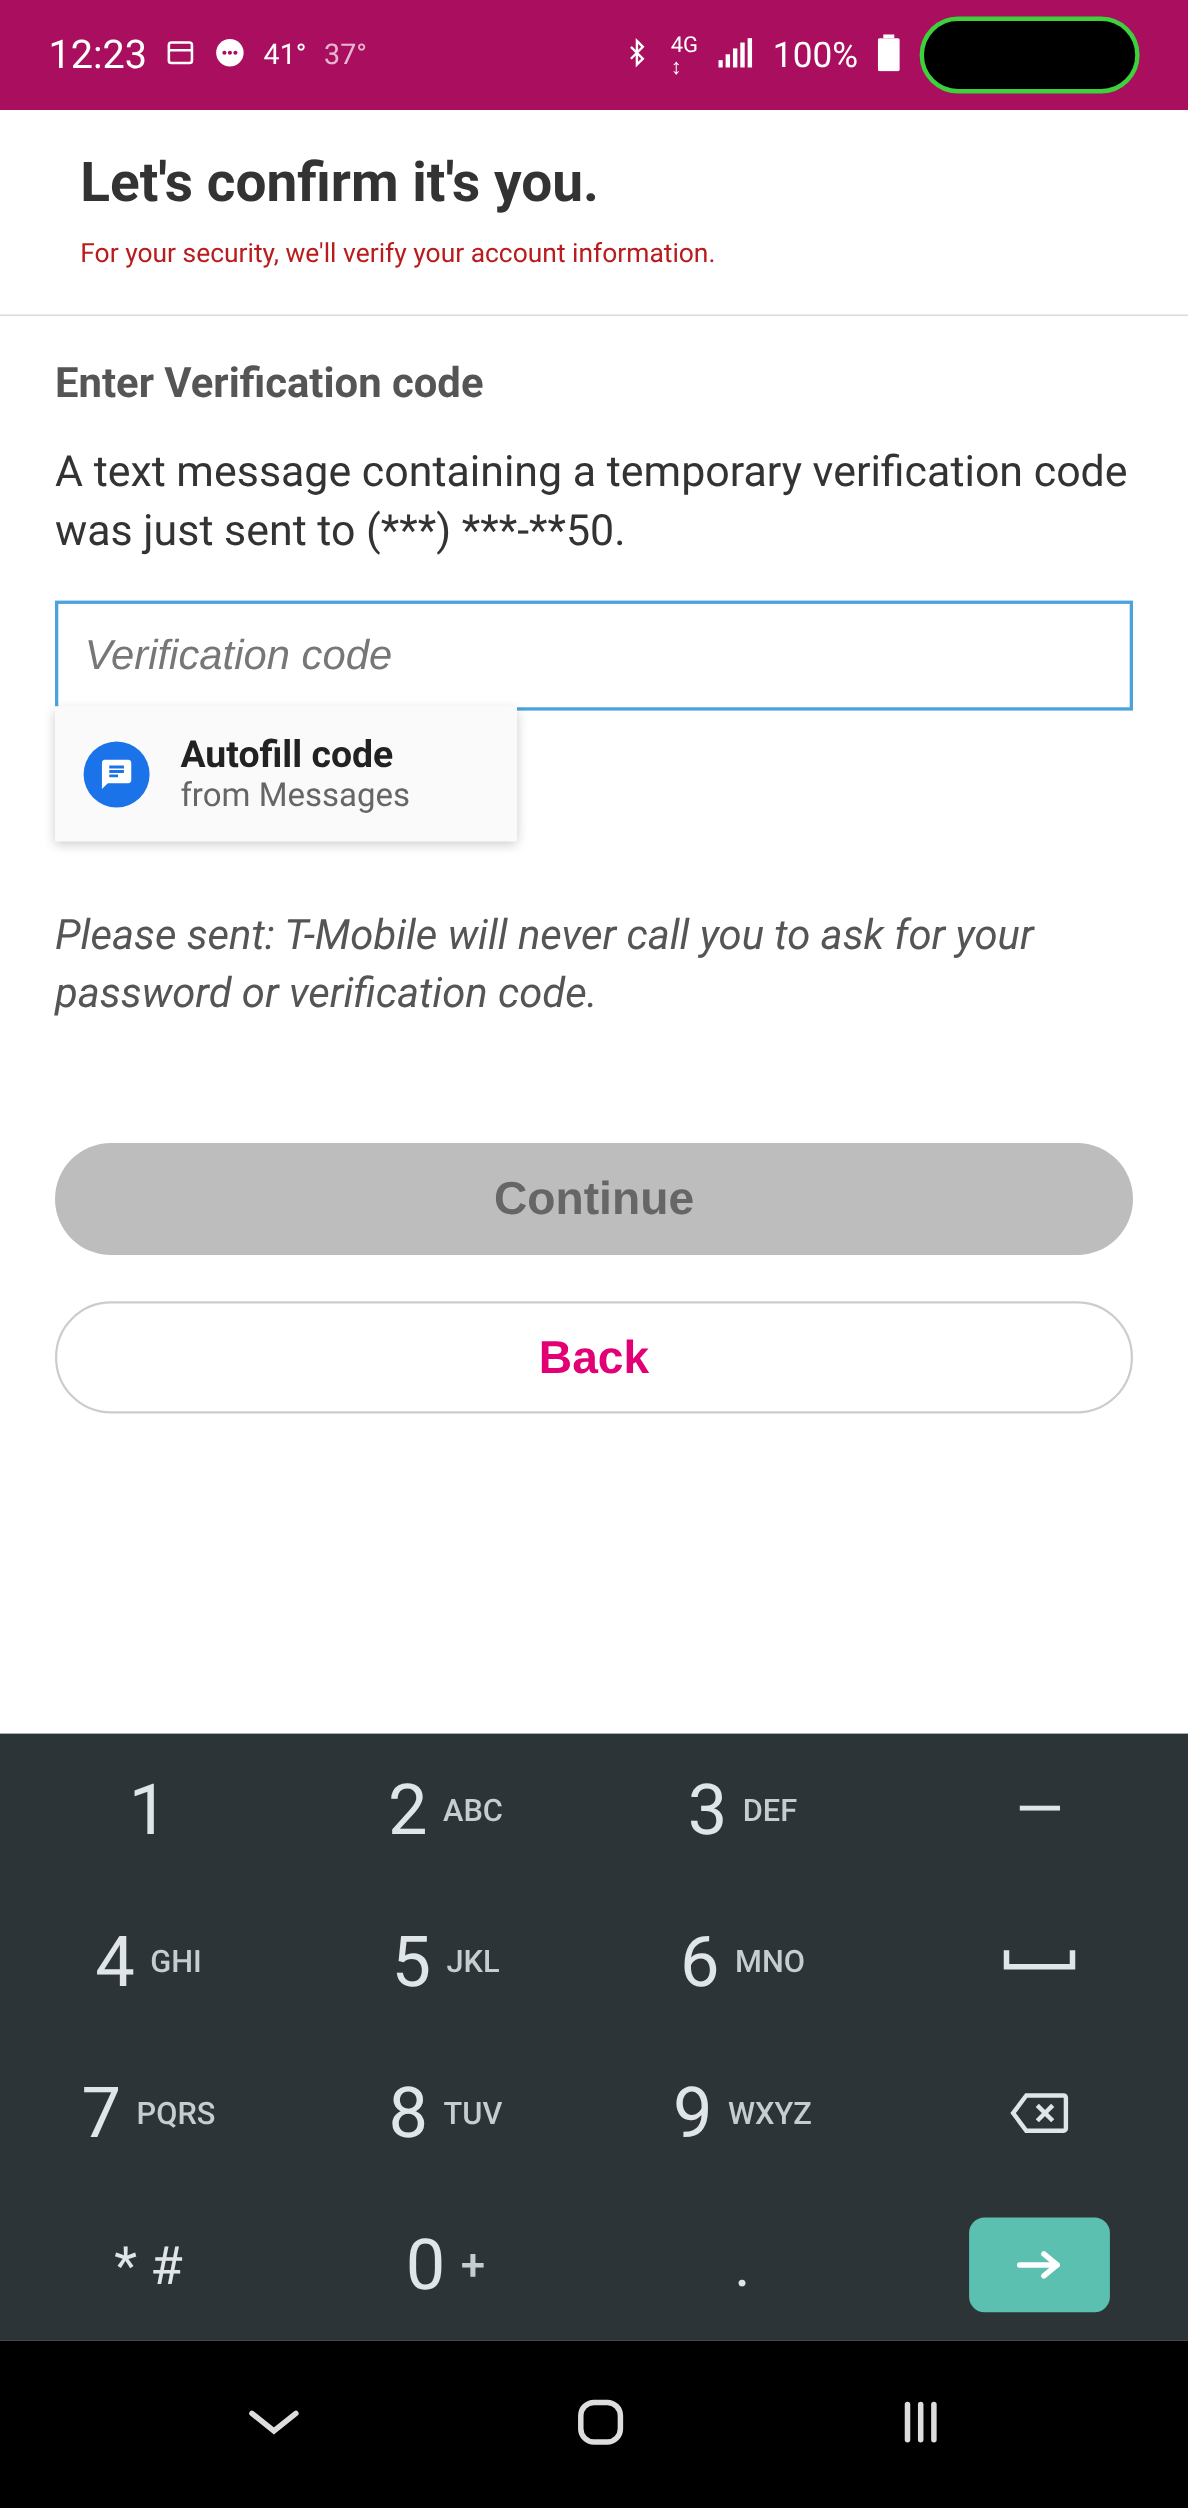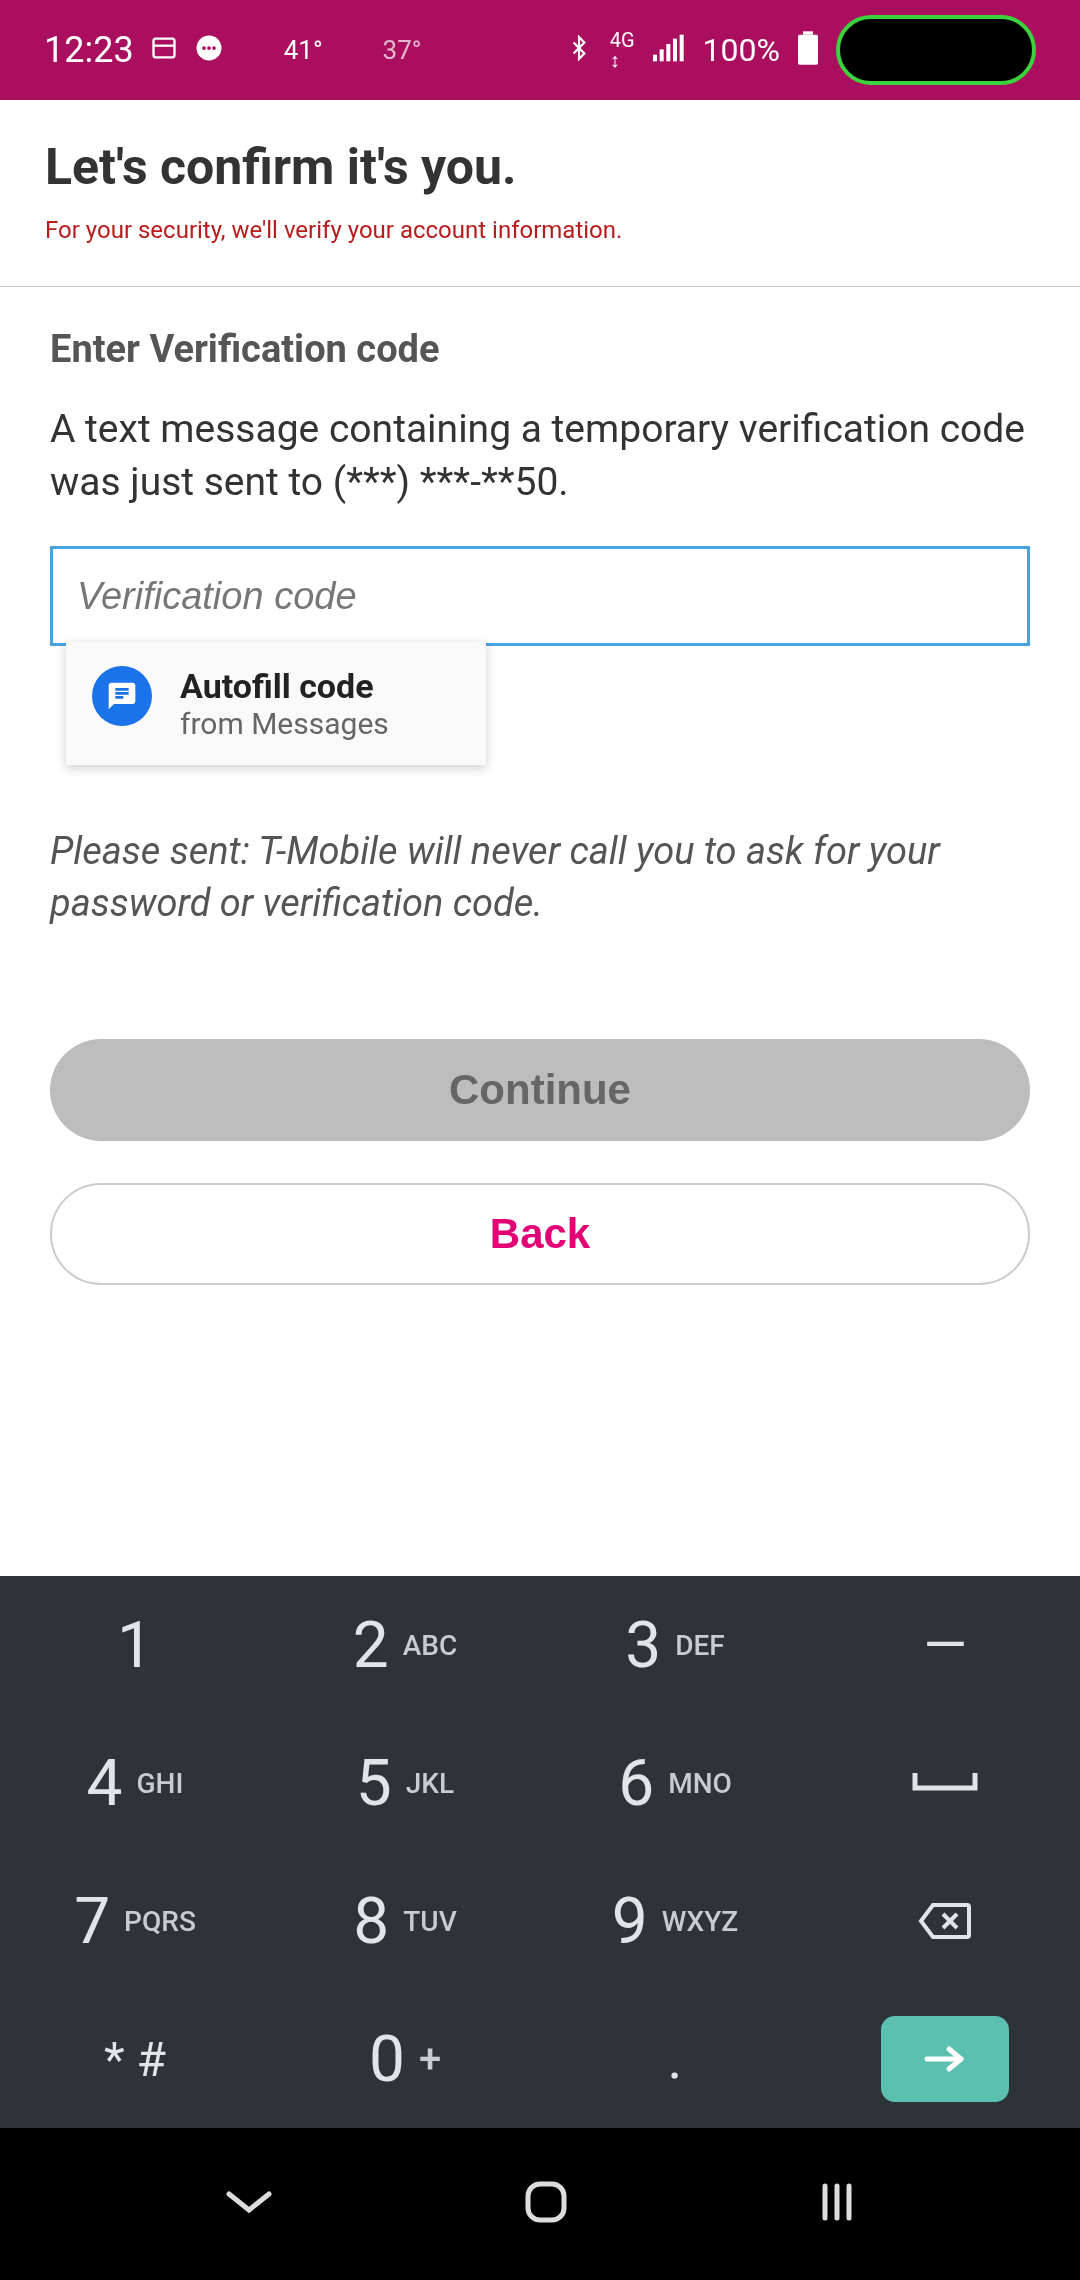--- a/index.html
+++ b/index.html
@@ -9,30 +9,30 @@
     height: 100px;
     background: #aa0f5f;
     display: flex;
     align-items: center;
     justify-content: space-between;
     padding: 0 44px;
     color: #fff;
   }
   .status-left { display: flex; align-items: center; gap: 16px; }
   .status-time { font-size: 36px; font-weight: 400; }
-  .status-temp { font-size: 26px; margin-left: 44px; }
+  .status-temp { font-size: 26px; }
   .status-right { display: flex; align-items: center; gap: 18px; }
   .status-battery { font-size: 32px; }
   .pill {
     width: 200px; height: 70px; background: #000;
     border: 4px solid #3bd23b; border-radius: 40px;
   }
   
   .header {
-    padding: 38px 50px 42px 45px;
+    padding: 38px 50px 42px 73px;
     border-bottom: 1px solid #ccc;
   }
   .header-title { font-size: 50px; font-weight: 700; color: #333; margin-bottom: 20px; }
   .header-sub { font-size: 24px; color: #b91c1c; }
   
   .content {
     padding: 40px 50px;
     position: relative;
   }
   .section-label { font-size: 38px; font-weight: 700; color: #555; margin-bottom: 32px; }
@@ -46,26 +46,26 @@
     font-size: 38px;
     padding: 0 24px;
     color: #333;
     font-style: italic;
     outline: none;
   }
   .code-input::placeholder { color: #777; font-style: italic; }
   
   .autofill-popup {
     position: absolute;
-    left: 16px; top: 96px;
+    left: 0; top: 96px;
     width: 420px;
     background: #fafafa;
     box-shadow: 0 3px 10px rgba(0,0,0,0.2);
     display: flex;
-    align-items: flex-start;
+    align-items: center;
     padding: 24px 26px;
     gap: 28px;
   }
   .autofill-icon {
     width: 60px; height: 60px; border-radius: 50%;
     background: #1a73e8;
     display: flex; align-items: center; justify-content: center;
   }
   .autofill-texts { display: flex; flex-direction: column; }
   .autofill-title { font-size: 34px; font-weight: 700; color: #222; }

